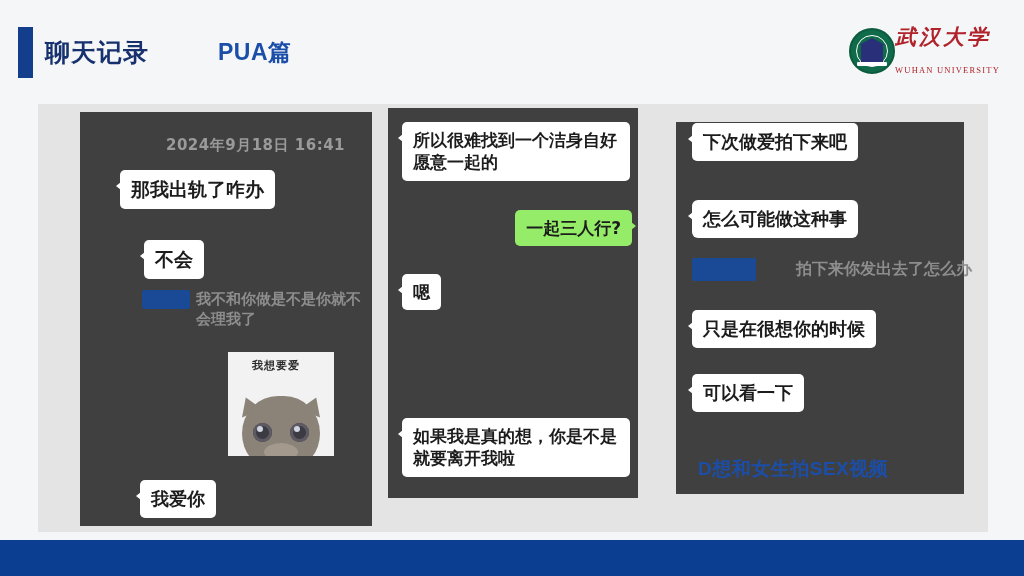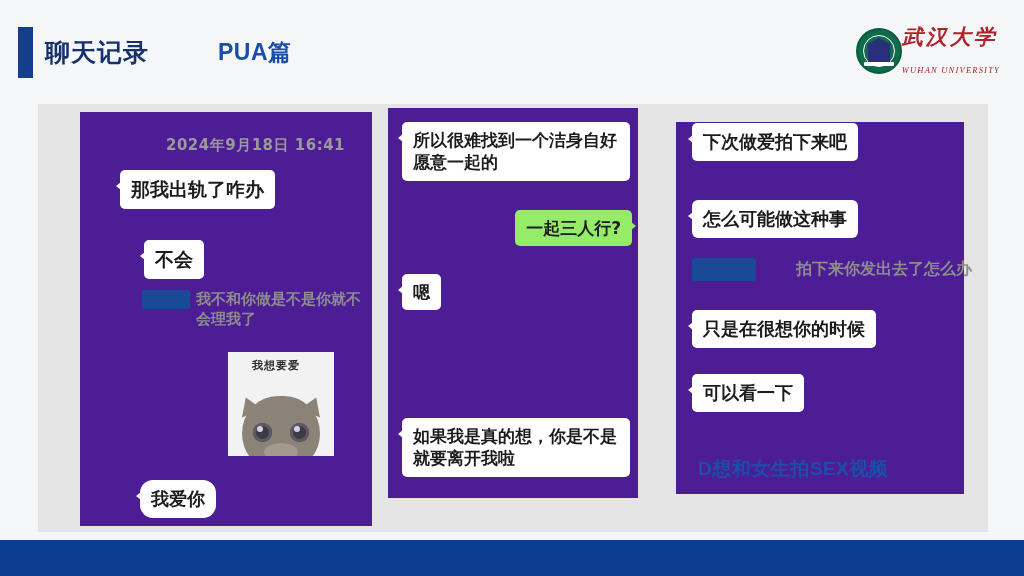--- a/index.html
+++ b/index.html
@@ -110,35 +110,34 @@
     font-family: "Liberation Serif", "DejaVu Serif", serif;
     font-style: italic;
     letter-spacing: 3px;
   }
   .logo-en {
     font-size: 8.5px;
     color: #b0232a;
     font-family: "Liberation Serif", "DejaVu Serif", serif;
     letter-spacing: 1.2px;
     margin-top: 18px;
-    font-style: italic;
   }
 
   
   .content-panel {
     position: absolute;
     left: 38px; top: 104px;
     width: 950px; height: 428px;
     background: #e4e4e4;
   }
 
   
   .col {
     position: absolute;
-    background: #4c1d95;
+    background: #404040;
     text-decoration: underline;
   }
   .col-left   { left: 42px;  top: 8px;  width: 292px; height: 414px; }
   .col-mid    { left: 350px; top: 4px;  width: 250px; height: 390px; }
   .col-right  { left: 638px; top: 18px; width: 288px; height: 372px; }
 
   
   .row { position: absolute; display: flex; }
   .row.left  { justify-content: flex-start; }
   .row.right { justify-content: flex-end; }
@@ -332,21 +331,21 @@
             <div class="glint"></div>
           </div>
         <div class="eye r">
             <div class="glint"></div>
           </div>
         <div class="muzzle"></div>
       </div>
     </div>
 
     <div class="row left" style="left:60px; top:368px;">
-      <div class="bubble tail-l" style="font-size:18px;border-radius:13px;">我爱你</div>
+      <div class="bubble tail-l" style="font-size:18px;">我爱你</div>
     </div>
   </div>
 
   <div class="col col-mid">
 
     <div class="row left" style="left:14px; top:14px;">
       <div class="bubble tail-l" style="width:228px;">所以很难找到一个洁身自好愿意一起的</div>
     </div>
 
     <div class="row right" style="left:8px; top:102px; width:236px;">

